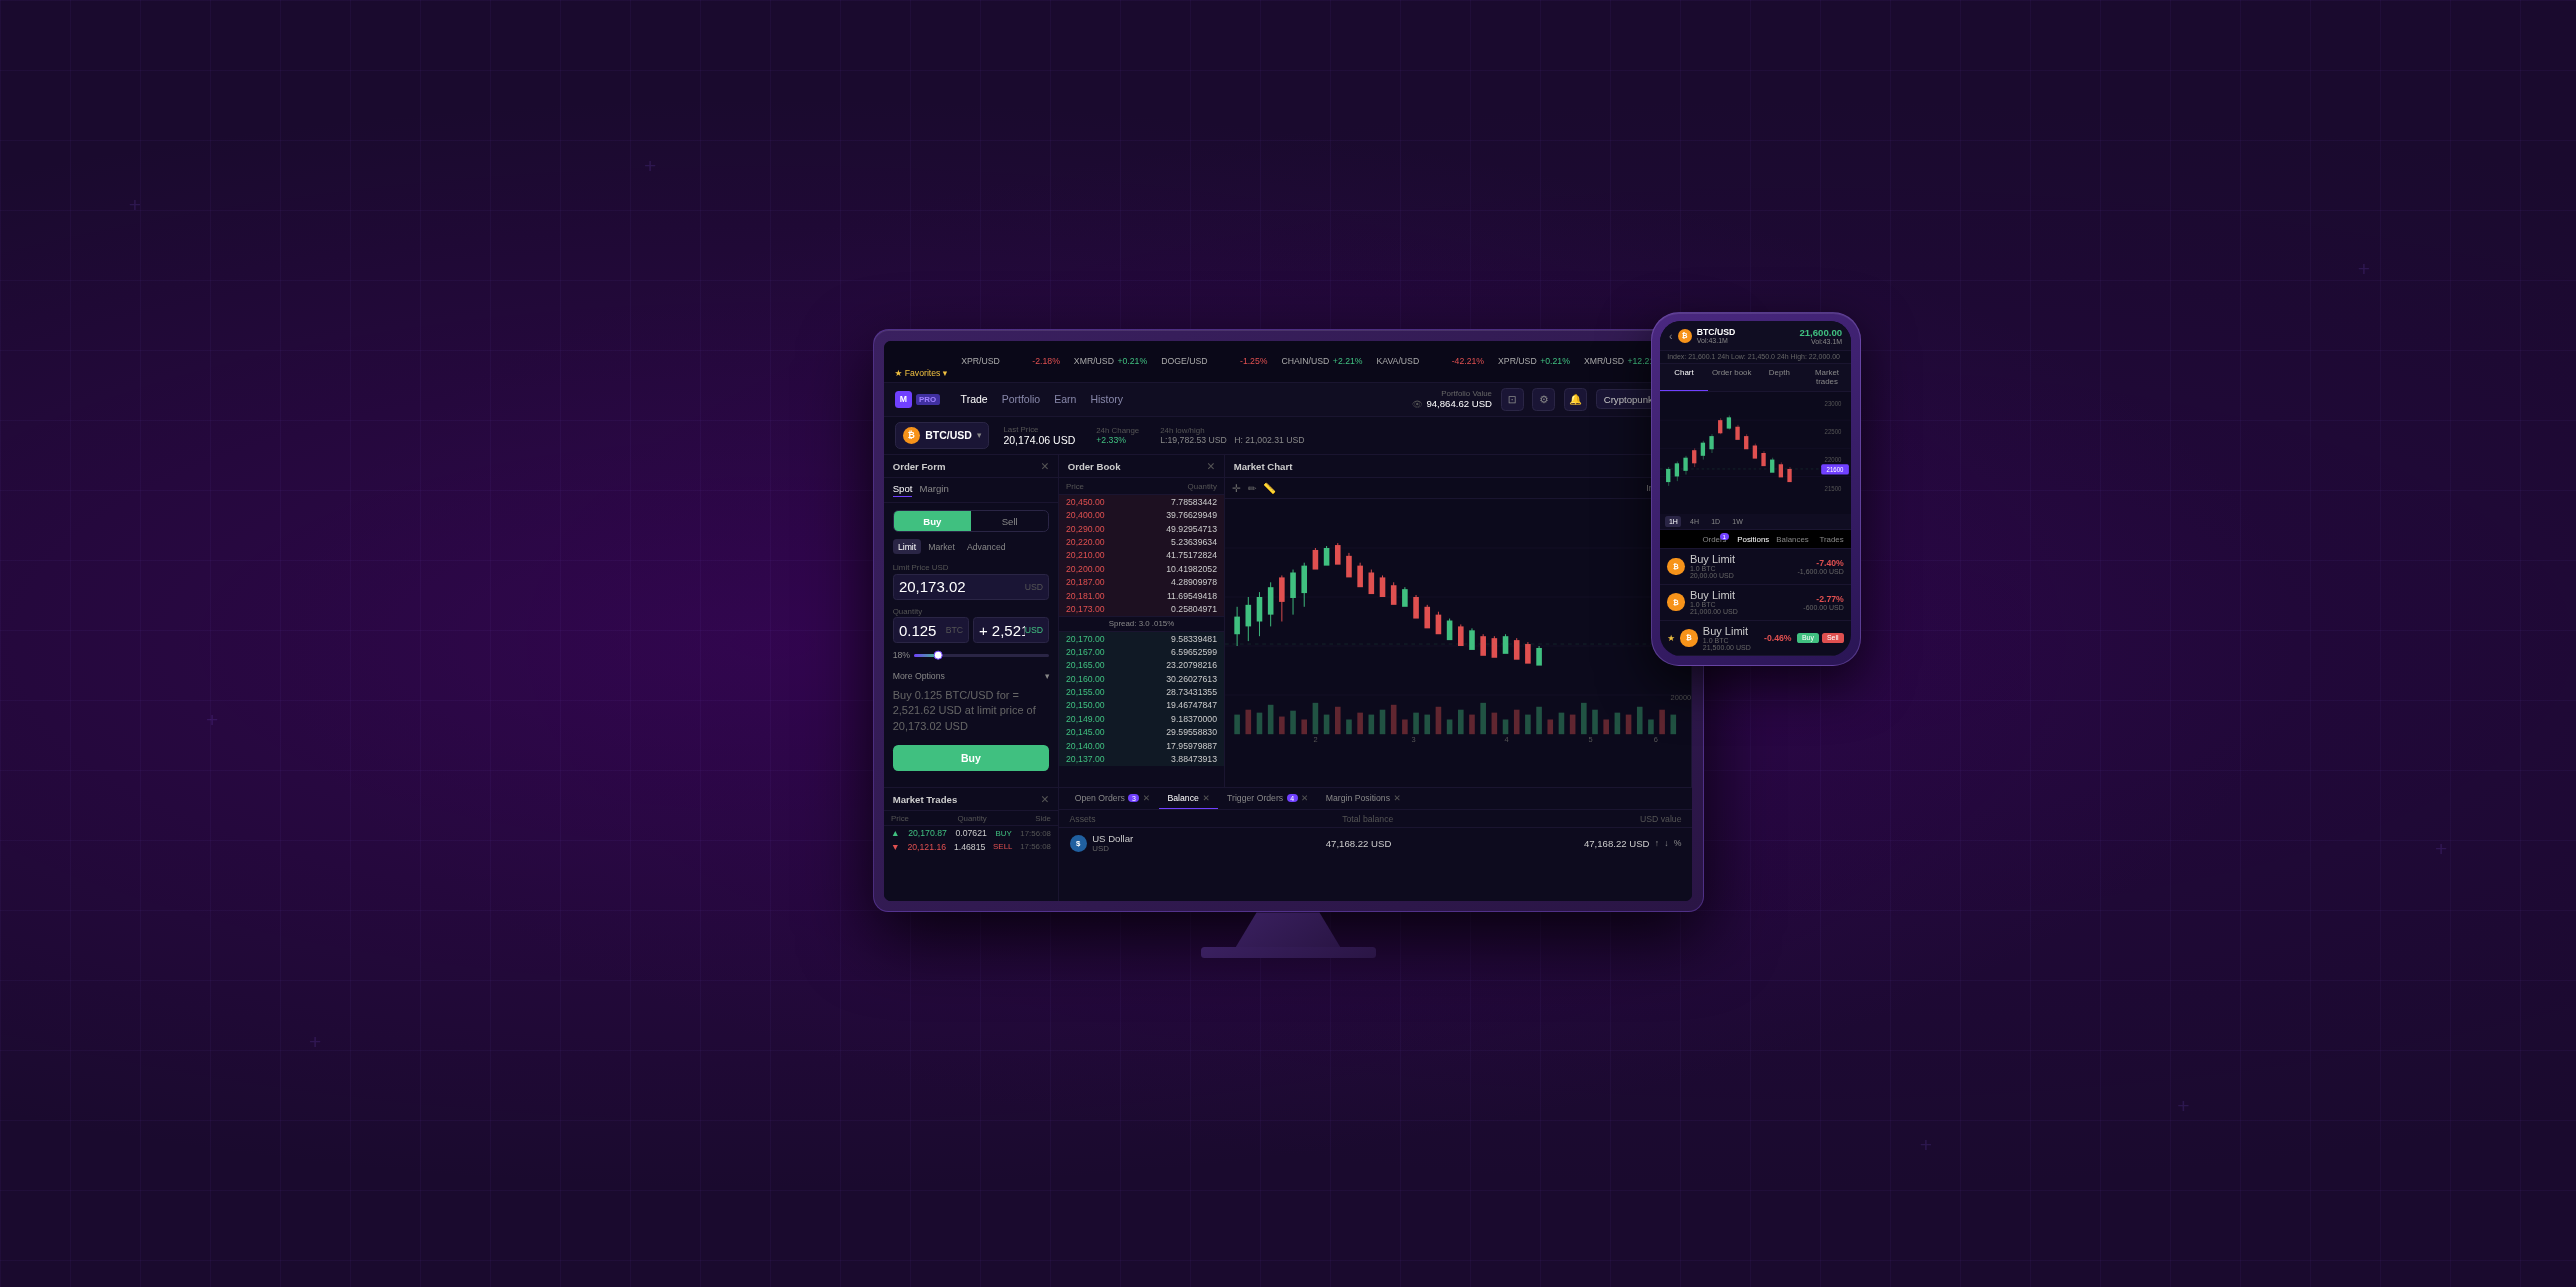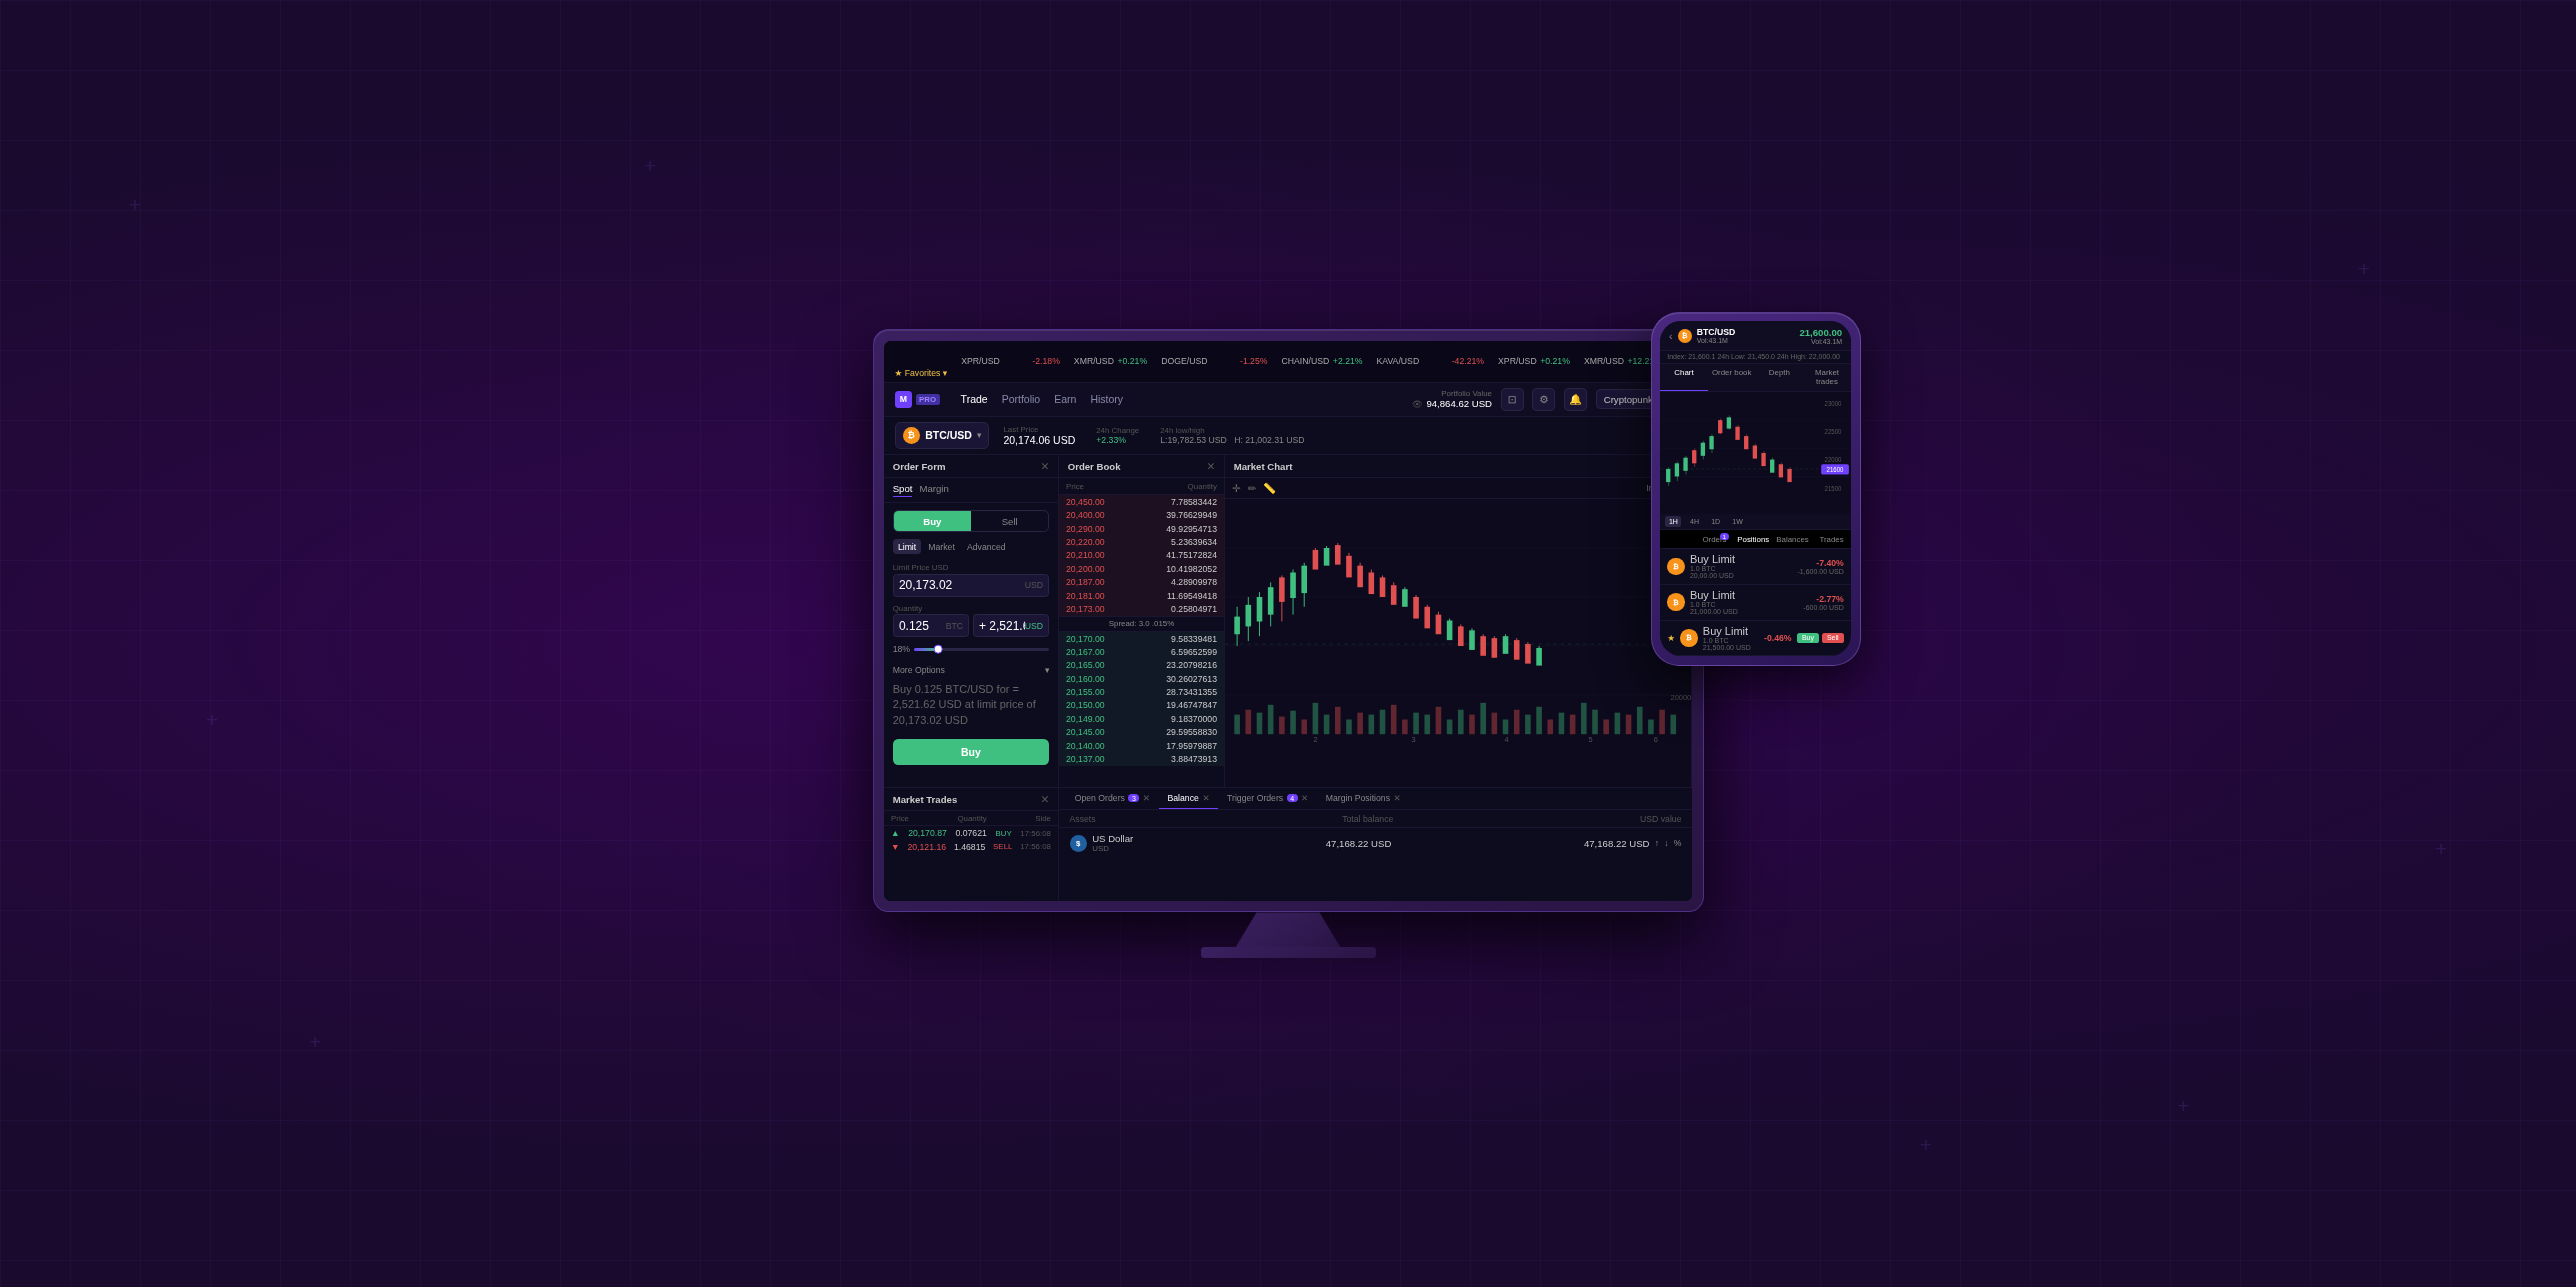--- a/index.html
+++ b/index.html
@@ -380,21 +380,21 @@
       border: 0.9px solid #2a2545;
       border-radius: 3.5px;
       padding: 3.5px 5.2px;
     }
 
     .form-input {
       flex: 1;
       background: transparent;
       border: none;
       color: #fff;
-      font-size: 12px;
+      font-size: 15px;
       outline: none;
       width: 100%;
     }
 
     .form-currency {
       color: #555;
       font-size: 8.7px;
     }
 
     .form-currency-highlight {

